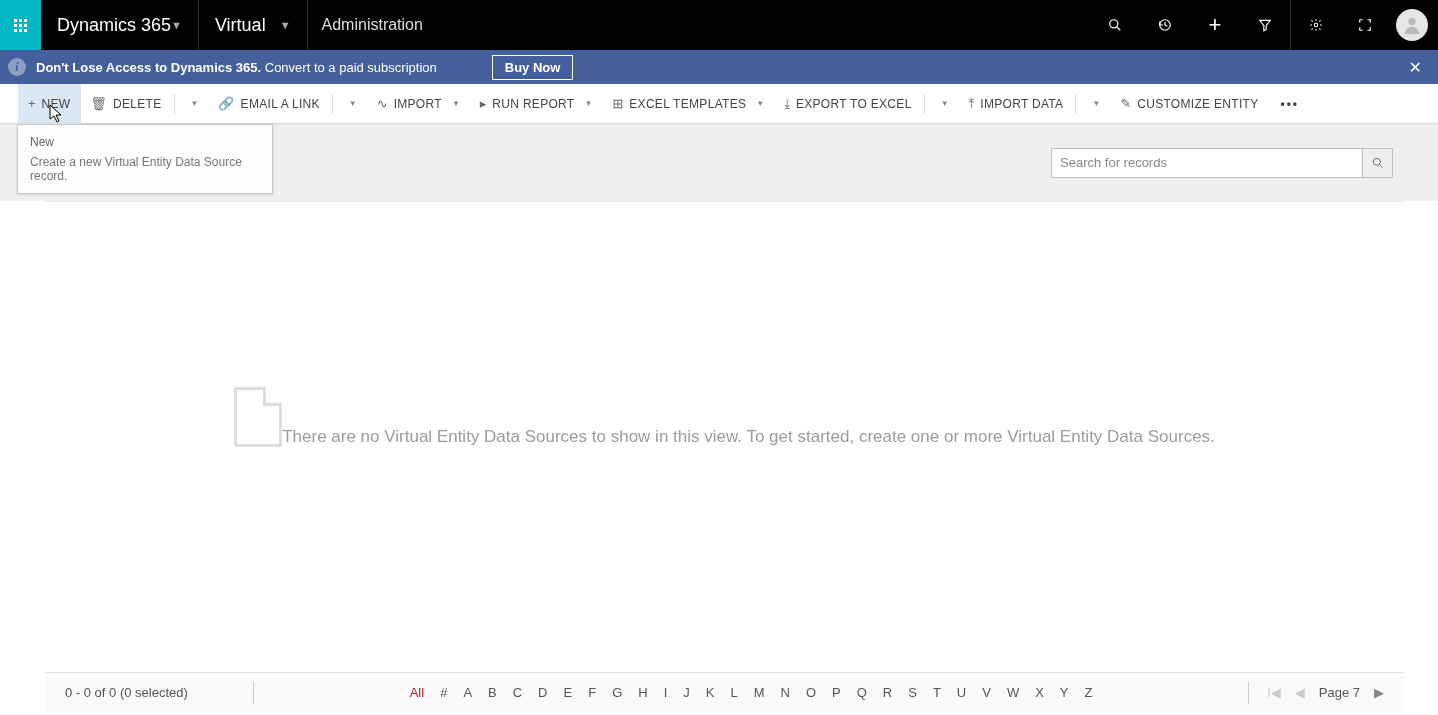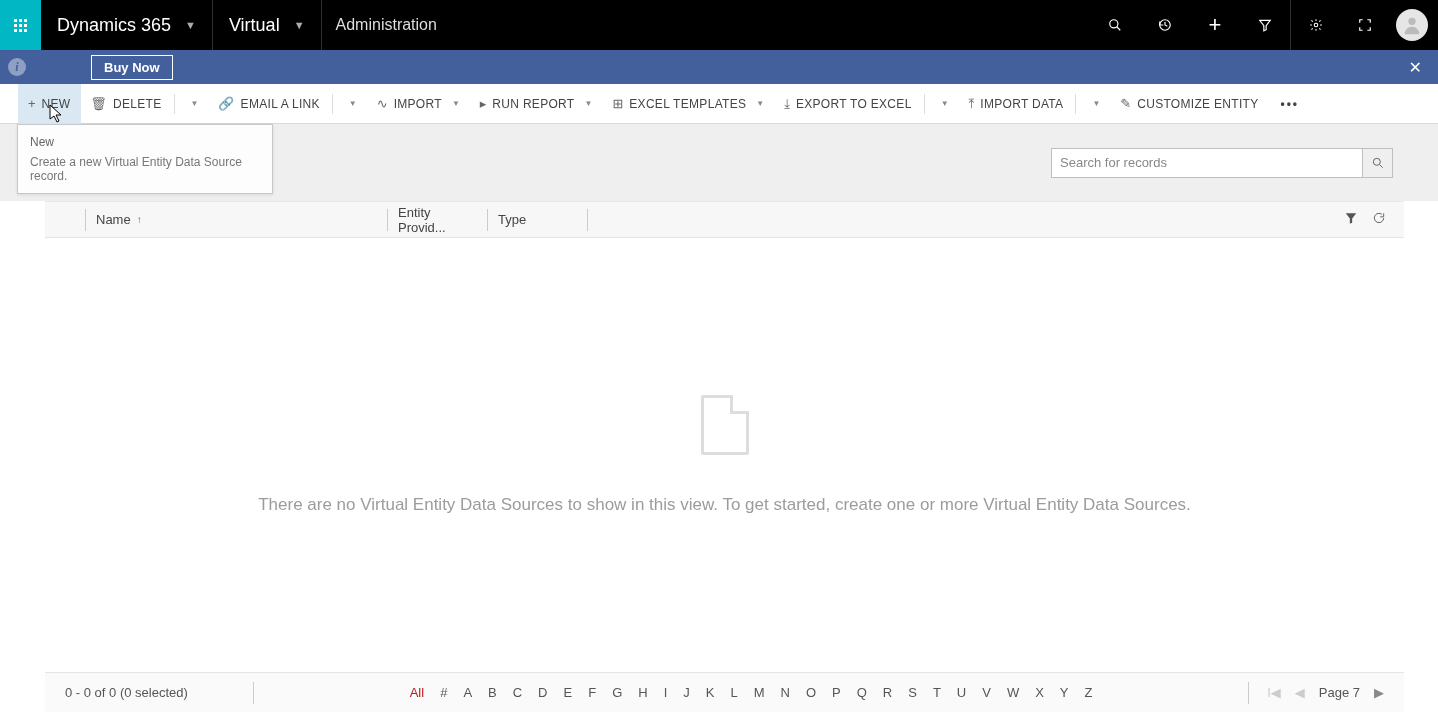--- a/index.html
+++ b/index.html
@@ -3,21 +3,21 @@
 <meta charset="utf-8">
 <style>
 * { margin: 0; padding: 0; box-sizing: border-box; }
 html, body { width: 1438px; height: 715px; font-family: "Segoe UI", Tahoma, sans-serif; background: #fff; overflow: hidden; }
 
 
 .topnav { height: 50px; background: #000; color: #fff; display: flex; align-items: center; }
 .waffle { width: 41px; height: 50px; background: #00B7C3; display: flex; align-items: center; justify-content: center; }
 .waffle-icon { display: grid; grid-template-columns: repeat(3, 3px); grid-template-rows: repeat(3, 3px); gap: 2px; }
 .waffle-icon span { background: #fff; width: 3px; height: 3px; }
-.brand { padding: 0 16px; font-size: 18px; font-weight: 400; display: flex; align-items: center; gap: 14px; border-right: 1px solid rgba(255,255,255,0.18); height: 50px; }
+.brand { padding: 0 16px; font-size: 18px; font-weight: 400; display: flex; align-items: center; border-right: 1px solid rgba(255,255,255,0.18); height: 50px; }
 .brand .chev { font-size: 11px; color: #aaa; }
 .settings { padding: 0 16px; font-size: 18px; display: flex; align-items: center; gap: 14px; border-right: 1px solid rgba(255,255,255,0.18); height: 50px; }
 .settings .chev { font-size: 11px; color: #aaa; }
 .crumbs { padding: 0 14px; font-size: 16px; color: #ddd; }
 .topnav-spacer { flex: 1; }
 .topicon { width: 50px; height: 50px; display: flex; align-items: center; justify-content: center; color: #fff; font-size: 18px; }
 .topicon.sep { border-left: 1px solid rgba(255,255,255,0.18); }
 .avatar { width: 32px; height: 32px; border-radius: 50%; background: #e6e6e6; margin: 0 10px 0 6px; display:flex; align-items:center; justify-content:center;}
 .avatar svg { width: 22px; height: 22px; fill: #bbb;}
 
@@ -60,21 +60,21 @@
 
 .card { margin: 0 34px 0 45px; background: #fff; border-top: 1px solid #e9e9e9; height: 511px; display: flex; flex-direction: column; }
 .colheader { height: 36px; background: #f7f7f7; border-bottom: 1px solid #e5e5e5; display: flex; align-items: center; padding-left: 40px; font-size: 13px; color: #444; position:relative;}
 .colheader .col { padding: 0 10px; border-left: 1px solid #ccc; height: 22px; display:flex; align-items:center; gap:6px;}
 .col.name { width: 302px; }
 .col.prov { width: 100px; }
 .col.type { width: 100px; }
 .sort-arrow{font-size:10px;color:#666;}
 .colheader .right-icons{position:absolute; right:18px; display:flex; gap:14px; color:#555;}
 
-.empty { flex:1; display:flex; flex-direction:column; align-items:center; justify-content:center; color:#9a9a9a; }
+.empty { flex:1; display:flex; flex-direction:row; align-items:center; justify-content:center; color:#9a9a9a; }
 .empty .page-ico{width:48px;height:60px; border:3px solid #ddd; border-radius:2px; position:relative; margin-bottom:40px;}
 .empty .page-ico::before{content:""; position:absolute; top:-3px; right:-3px; width:16px; height:16px; background:#fff; border-left:3px solid #ddd; border-bottom:3px solid #ddd;}
 .empty .msg{font-size:17px; color:#9c9c9c;}
 
 
 .footer { height: 40px; border-top: 1px solid #e5e5e5; background:#fafafa; display:flex; align-items:center; padding: 0 20px; font-size:13px; color:#555;}
 .footer .count{min-width:170px;}
 .footer .vsep{width:1px; height:22px; background:#ccc; margin:0 18px;}
 .alpha {display:flex; gap:16px; flex:1; justify-content:center;}
 .alpha span{color:#555;}
@@ -148,20 +148,21 @@
   <div class="avatar">
     <svg viewBox="0 0 24 24">
         <circle cx="12" cy="8" r="4"></circle>
         <path d="M4 22c0-4.4 3.6-8 8-8s8 3.6 8 8z"></path>
       </svg>
   </div>
 </div>
 
 <div class="notif">
   <div class="info-circle">i</div>
+  <span><b>Don't Lose Access to Dynamics 365.</b><span> Convert to a paid subscription</span></span>
   <div class="buy">Buy Now</div>
   <div class="notif-close">✕</div>
 </div>
 
 <div class="cmdbar">
   <div class="cmd active" style="position:relative;">
     <span class="ico">+</span>
     <span class="lbl">NEW</span>
 
     <div class="tooltip">
@@ -247,42 +248,20 @@
     <div class="searchbtn">
       <svg class="icon" viewBox="0 0 24 24">
           <circle cx="10" cy="10" r="6"></circle>
           <line x1="15" y1="15" x2="20" y2="20"></line>
         </svg>
     </div>
   </div>
 </div>
 
 <div class="card">
-  <div class="colheader">
-    <div class="col name">
-      <span>Name</span>
-      <span class="sort-arrow">↑</span>
-    </div>
-    <div class="col prov">Entity Provid...</div>
-    <div class="col type">Type</div>
-    <div style="border-left:1px solid #ccc;height:22px;"></div>
-    <div class="right-icons">
-      <span>
-        <svg class="icon" viewBox="0 0 24 24" style="fill:#555;stroke:none;">
-            <polygon points="3,4 21,4 14,13 14,20 10,22 10,13"></polygon>
-          </svg>
-      </span>
-      <span>
-        <svg class="icon" viewBox="0 0 24 24">
-            <path d="M20 12a8 8 0 1 1-3-6.3"></path>
-            <polyline points="20 4 20 10 14 10"></polyline>
-          </svg>
-      </span>
-    </div>
-  </div>
 
   <div class="empty">
     <div class="page-ico"></div>
     <div class="msg">There are no Virtual Entity Data Sources to show in this view. To get started, create one or more Virtual Entity Data Sources.</div>
   </div>
 
   <div class="footer">
     <span class="count">0 - 0 of 0 (0 selected)</span>
     <span class="vsep"></span>
     <div class="alpha">

